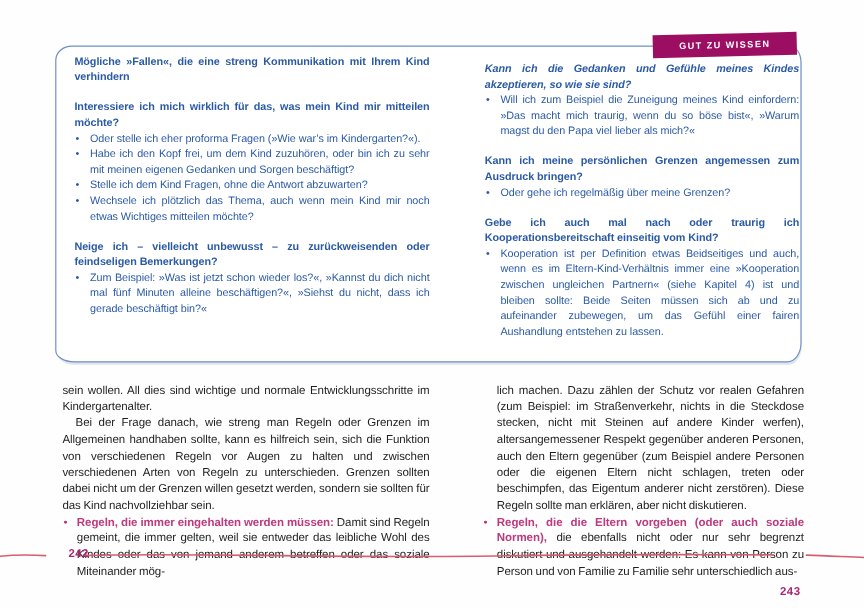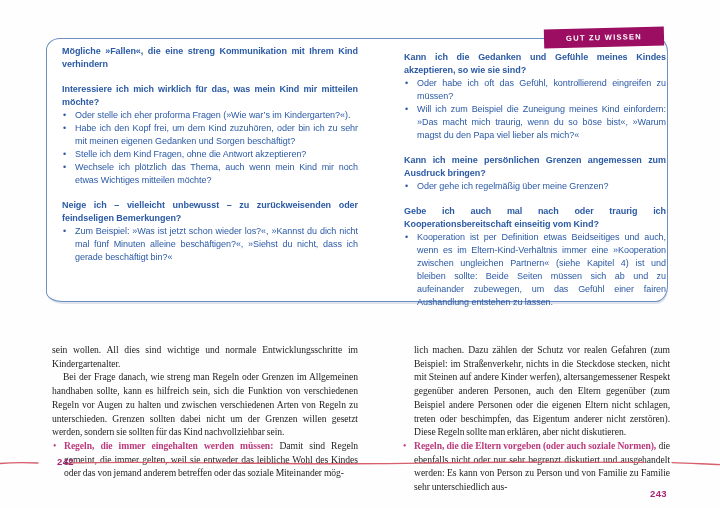--- a/index.html
+++ b/index.html
@@ -22,29 +22,29 @@
     color:#ffffff;font-size:7.6px;font-weight:bold;letter-spacing:1.2px;
   }
   .box-col{
     position:absolute;color:#2b5aa5;font-size:9px;line-height:13px;
     text-align:justify;letter-spacing:-0.05px;hyphens:auto;-webkit-hyphens:auto;
   }
   .box-col-left{left:62px;top:45px;width:296px;}
   .box-col-right{left:404px;top:51px;width:262px;}
   .bx-title{font-weight:bold;margin:0 0 12px 0;}
   .bx-h{font-weight:bold;margin:12px 0 0 0;}
-  .bx-h.first{margin-top:0;}
+  .bx-h.first{margin-top:0;font-style:italic;}
   .bx-li{position:relative;padding-left:13px;margin:0;}
   .bx-li::before{content:"\2022";position:absolute;left:1px;top:0;}
   
   .body-col{
     position:absolute;top:319px;color:#1e1e20;
-    font-family:Liberation Serif, serif;font-size:9.6px;line-height:13.7px;
+    font-family:Liberation Sans, sans-serif;font-size:9.6px;line-height:13.7px;
     text-align:justify;letter-spacing:-0.05px;word-spacing:-0.4px;
-    hyphens:auto;margin-top:24px;-webkit-hyphens:auto;
+    hyphens:auto;-webkit-hyphens:auto;
   }
   .body-left{left:52px;width:306px;}
   .body-right{left:402px;width:268px;}
   .body-col p{margin:0;}
   .p-indent{text-indent:11px;}
   .hang{padding-left:12px;}
   .body-li{position:relative;padding-left:12px;}
   .body-li::before{content:"\2022";position:absolute;left:1px;top:0;color:#bc3a7e;}
   .lead{font-weight:bold;color:#bc3a7e;}
   
@@ -66,30 +66,29 @@
   <div class="badge">
     <span>GUT ZU WISSEN</span>
   </div>
 
   <div class="box-col box-col-left">
     <p class="bx-title">Mögliche »Fallen«, die eine streng Kommunikation mit Ihrem Kind verhindern</p>
 
     <p class="bx-h">Interessiere ich mich wirklich für das, was mein Kind mir mitteilen möchte?</p>
     <div class="bx-li">Oder stelle ich eher proforma Fragen (»Wie war’s im Kindergarten?«).</div>
     <div class="bx-li">Habe ich den Kopf frei, um dem Kind zuzuhören, oder bin ich zu sehr mit meinen eigenen Gedanken und Sorgen beschäftigt?</div>
-    <div class="bx-li">Stelle ich dem Kind Fragen, ohne die Antwort akzeptieren?</div>
+    <div class="bx-li">Stelle ich dem Kind Fragen, ohne die Antwort abzuwarten?</div>
     <div class="bx-li">Wechsele ich plötzlich das Thema, auch wenn mein Kind mir noch etwas Wichtiges mitteilen möchte?</div>
 
     <p class="bx-h">Neige ich – vielleicht unbewusst – zu zurückweisenden oder feindseligen Bemerkungen?</p>
     <div class="bx-li">Zum Beispiel: »Was ist jetzt schon wieder los?«, »Kannst du dich nicht mal fünf Minuten alleine beschäftigen?«, »Siehst du nicht, dass ich gerade beschäftigt bin?«</div>
   </div>
 
   <div class="box-col box-col-right">
     <p class="bx-h first">Kann ich die Gedanken und Gefühle meines Kindes akzeptieren, so wie sie sind?</p>
-    <div class="bx-li">Oder habe ich oft das Gefühl, kontrollierend eingreifen zu müssen?</div>
     <div class="bx-li">Will ich zum Beispiel die Zuneigung meines Kind einfordern: »Das macht mich traurig, wenn du so böse bist«, »Warum magst du den Papa viel lieber als mich?«</div>
 
     <p class="bx-h">Kann ich meine persönlichen Grenzen angemessen zum Ausdruck bringen?</p>
     <div class="bx-li">Oder gehe ich regelmäßig über meine Grenzen?</div>
 
     <p class="bx-h">Gebe ich auch mal nach oder traurig ich Kooperationsbereitschaft einseitig vom Kind?</p>
     <div class="bx-li">Kooperation ist per Definition etwas Beidseitiges und auch, wenn es im Eltern-Kind-Verhältnis immer eine »Kooperation zwischen ungleichen Partnern« (siehe Kapitel 4) ist und bleiben sollte: Beide Seiten müssen sich ab und zu aufeinander zubewegen, um das Gefühl einer fairen Aushandlung entstehen zu lassen.</div>
   </div>
 
   <div class="body-col body-left">

